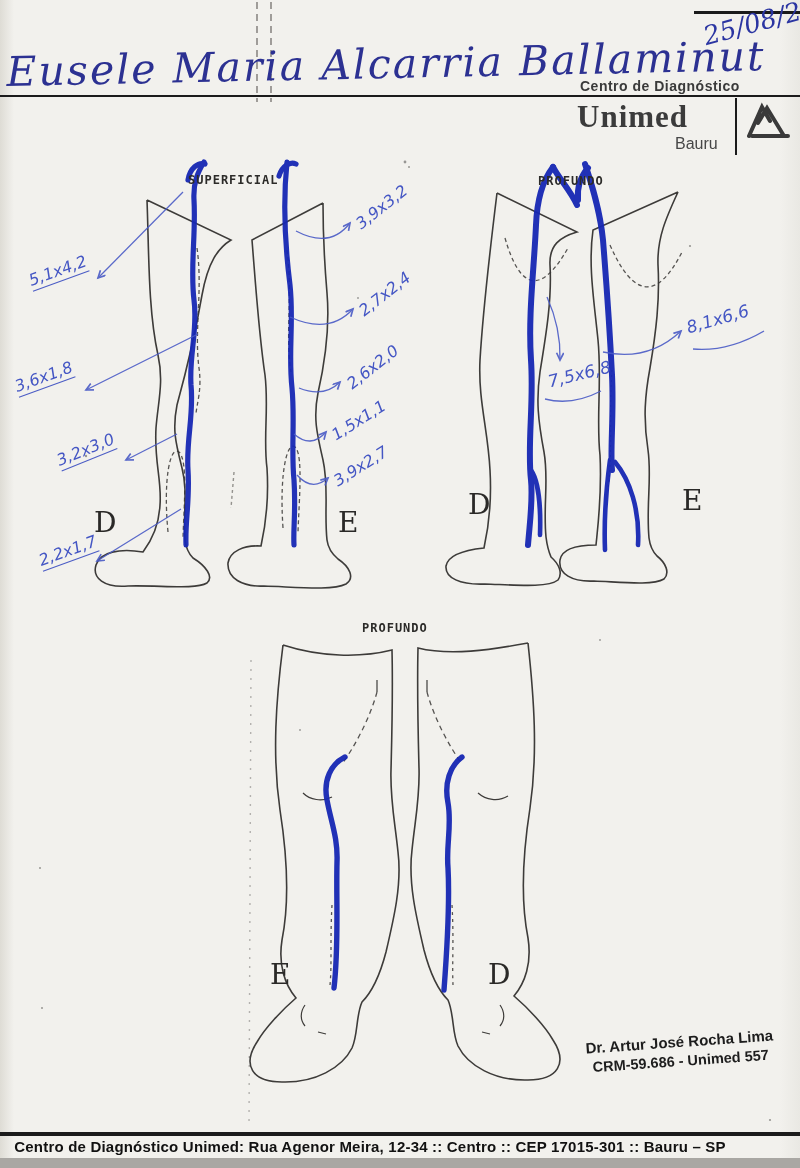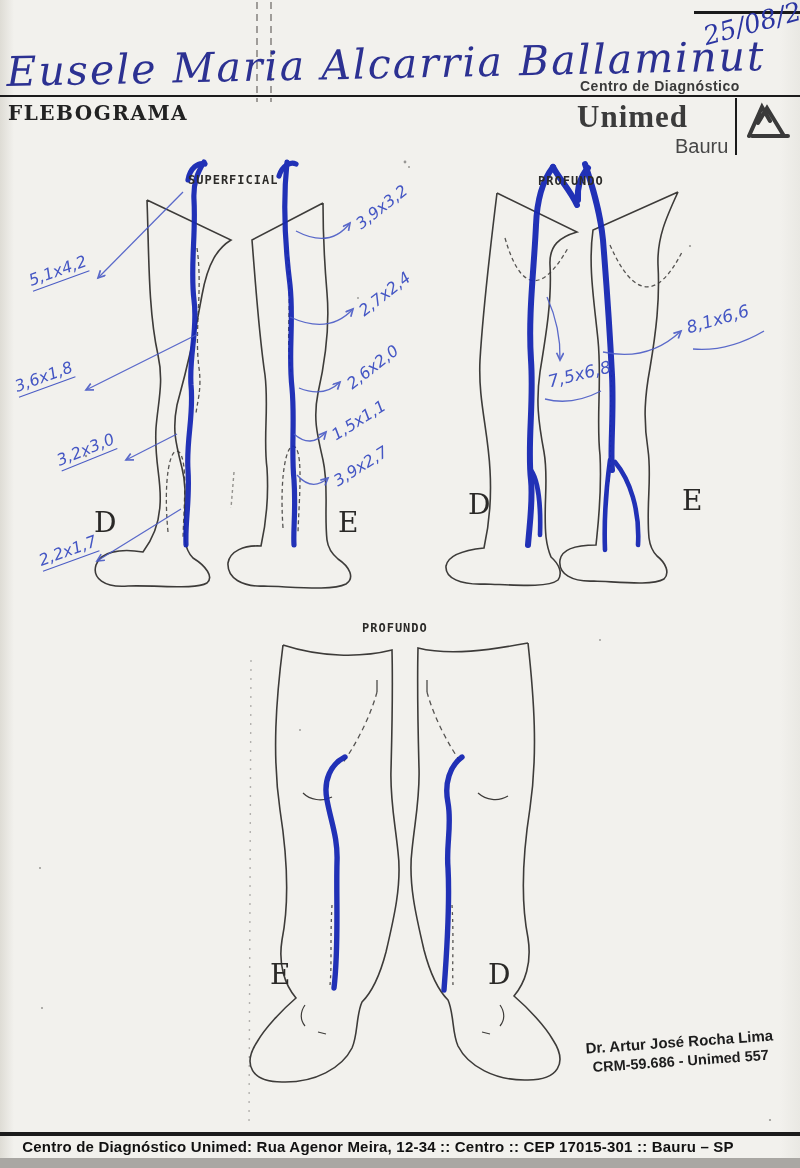--- a/index.html
+++ b/index.html
@@ -17,21 +17,21 @@
   .hw{font-family:"DejaVu Serif","Liberation Serif",serif;font-style:italic;color:#2c3192;
       white-space:nowrap;}
   .ann{font-family:"DejaVu Sans","Liberation Sans",sans-serif;font-style:italic;font-size:16px;
        color:#4456c4;white-space:nowrap;transform-origin:left top;}
   .ul{border-bottom:1.5px solid #4b5cc5;padding-bottom:1px;}
   .name{font-size:41px;letter-spacing:2px;transform:rotate(-1.2deg);transform-origin:left top;}
   .date{font-size:26px;transform:rotate(-15deg);transform-origin:left top;color:#2b35a2;}
   .clinic-head{font-size:14px;font-weight:bold;color:#3a3a3a;letter-spacing:.5px;}
   .brand{font-size:31px;font-weight:800;color:#3b3b3b;letter-spacing:1px;
          font-family:Liberation Serif, serif;}
-  .city{font-size:20px;color:#474747;}
+  .city{font-size:16px;color:#474747;}
   .rule{background:#1b1b1b;}
   .doctor{font-size:15px;font-weight:bold;color:#1d1d1d;text-align:center;line-height:1.3;
           transform:rotate(-4deg);transform-origin:center;white-space:nowrap;}
   .footer-text{font-size:15px;font-weight:bold;color:#111;white-space:nowrap;letter-spacing:.2px;}
   svg.art{position:absolute;left:0;top:0;}
 </style>
 </head>
 <body>
 
 <div class="page">
@@ -201,21 +201,20 @@
   <div class="abs rule" style="left:0;top:95px;width:800px;height:2px;"></div>
 
   <div class="abs clinic-head" style="left:580px;top:78px;">Centro de Diagnóstico</div>
   <div class="abs brand" style="left:577px;top:99px;">Unimed</div>
   <div class="abs rule" style="left:735px;top:98px;width:2px;height:57px;"></div>
   <svg class="abs" style="left:744px;top:100px;" width="50" height="42" viewBox="0 0 50 42">
     <path d="M5,36 L18,7 L26,21 M14,23 L23,8 L40,36 M8,36 L44,36" stroke="#3a3a3a" stroke-width="4" fill="none" stroke-linecap="round"></path>
   </svg>
   <div class="abs city" style="left:675px;top:135px;">Bauru</div>
 
-  <div class="abs print-serif" style="left:8px;top:101px;font-size:20px;">FLEBOGRAMA</div>
 
   <div class="abs mono-title" style="left:188px;top:173px;">SUPERFICIAL</div>
   <div class="abs mono-title" style="left:538px;top:174px;">PROFUNDO</div>
   <div class="abs mono-title" style="left:362px;top:621px;">PROFUNDO</div>
 
   <div class="abs leg-label" style="left:94px;top:506px;">D</div>
   <div class="abs leg-label" style="left:338px;top:506px;">E</div>
   <div class="abs leg-label" style="left:468px;top:488px;">D</div>
   <div class="abs leg-label" style="left:682px;top:484px;">E</div>
   <div class="abs leg-label" style="left:270px;top:958px;">E</div>
@@ -234,16 +233,16 @@
 
   <div class="abs ann" style="left:546px;top:372px;transform:rotate(-14deg);font-size:17px;">7,5x6,8</div>
   <div class="abs ann" style="left:684px;top:318px;transform:rotate(-16deg);font-size:17px;">8,1x6,6</div>
 
   <div class="abs doctor" style="left:575px;top:1032px;width:210px;">
     <div>Dr. Artur José Rocha Lima</div>
     <div style="font-size:14.5px;">CRM-59.686 - Unimed 557</div>
   </div>
 
   <div class="abs rule" style="left:0;top:1132px;width:800px;height:3.5px;"></div>
-  <div class="abs footer-text" style="left:8px;top:1138px;width:740px;text-align:center;">Centro de Diagnóstico Unimed: Rua Agenor Meira, 12-34 :: Centro :: CEP 17015-301 :: Bauru – SP</div>
+  <div class="abs footer-text" style="left:0;top:1138px;width:740px;text-align:center;">Centro de Diagnóstico Unimed: Rua Agenor Meira, 12-34 :: Centro :: CEP 17015-301 :: Bauru – SP</div>
   <div class="abs" style="left:0;top:1158px;width:800px;height:10px;background:#a9a7a3;"></div>
 
 </div>
 
 </body></html>

